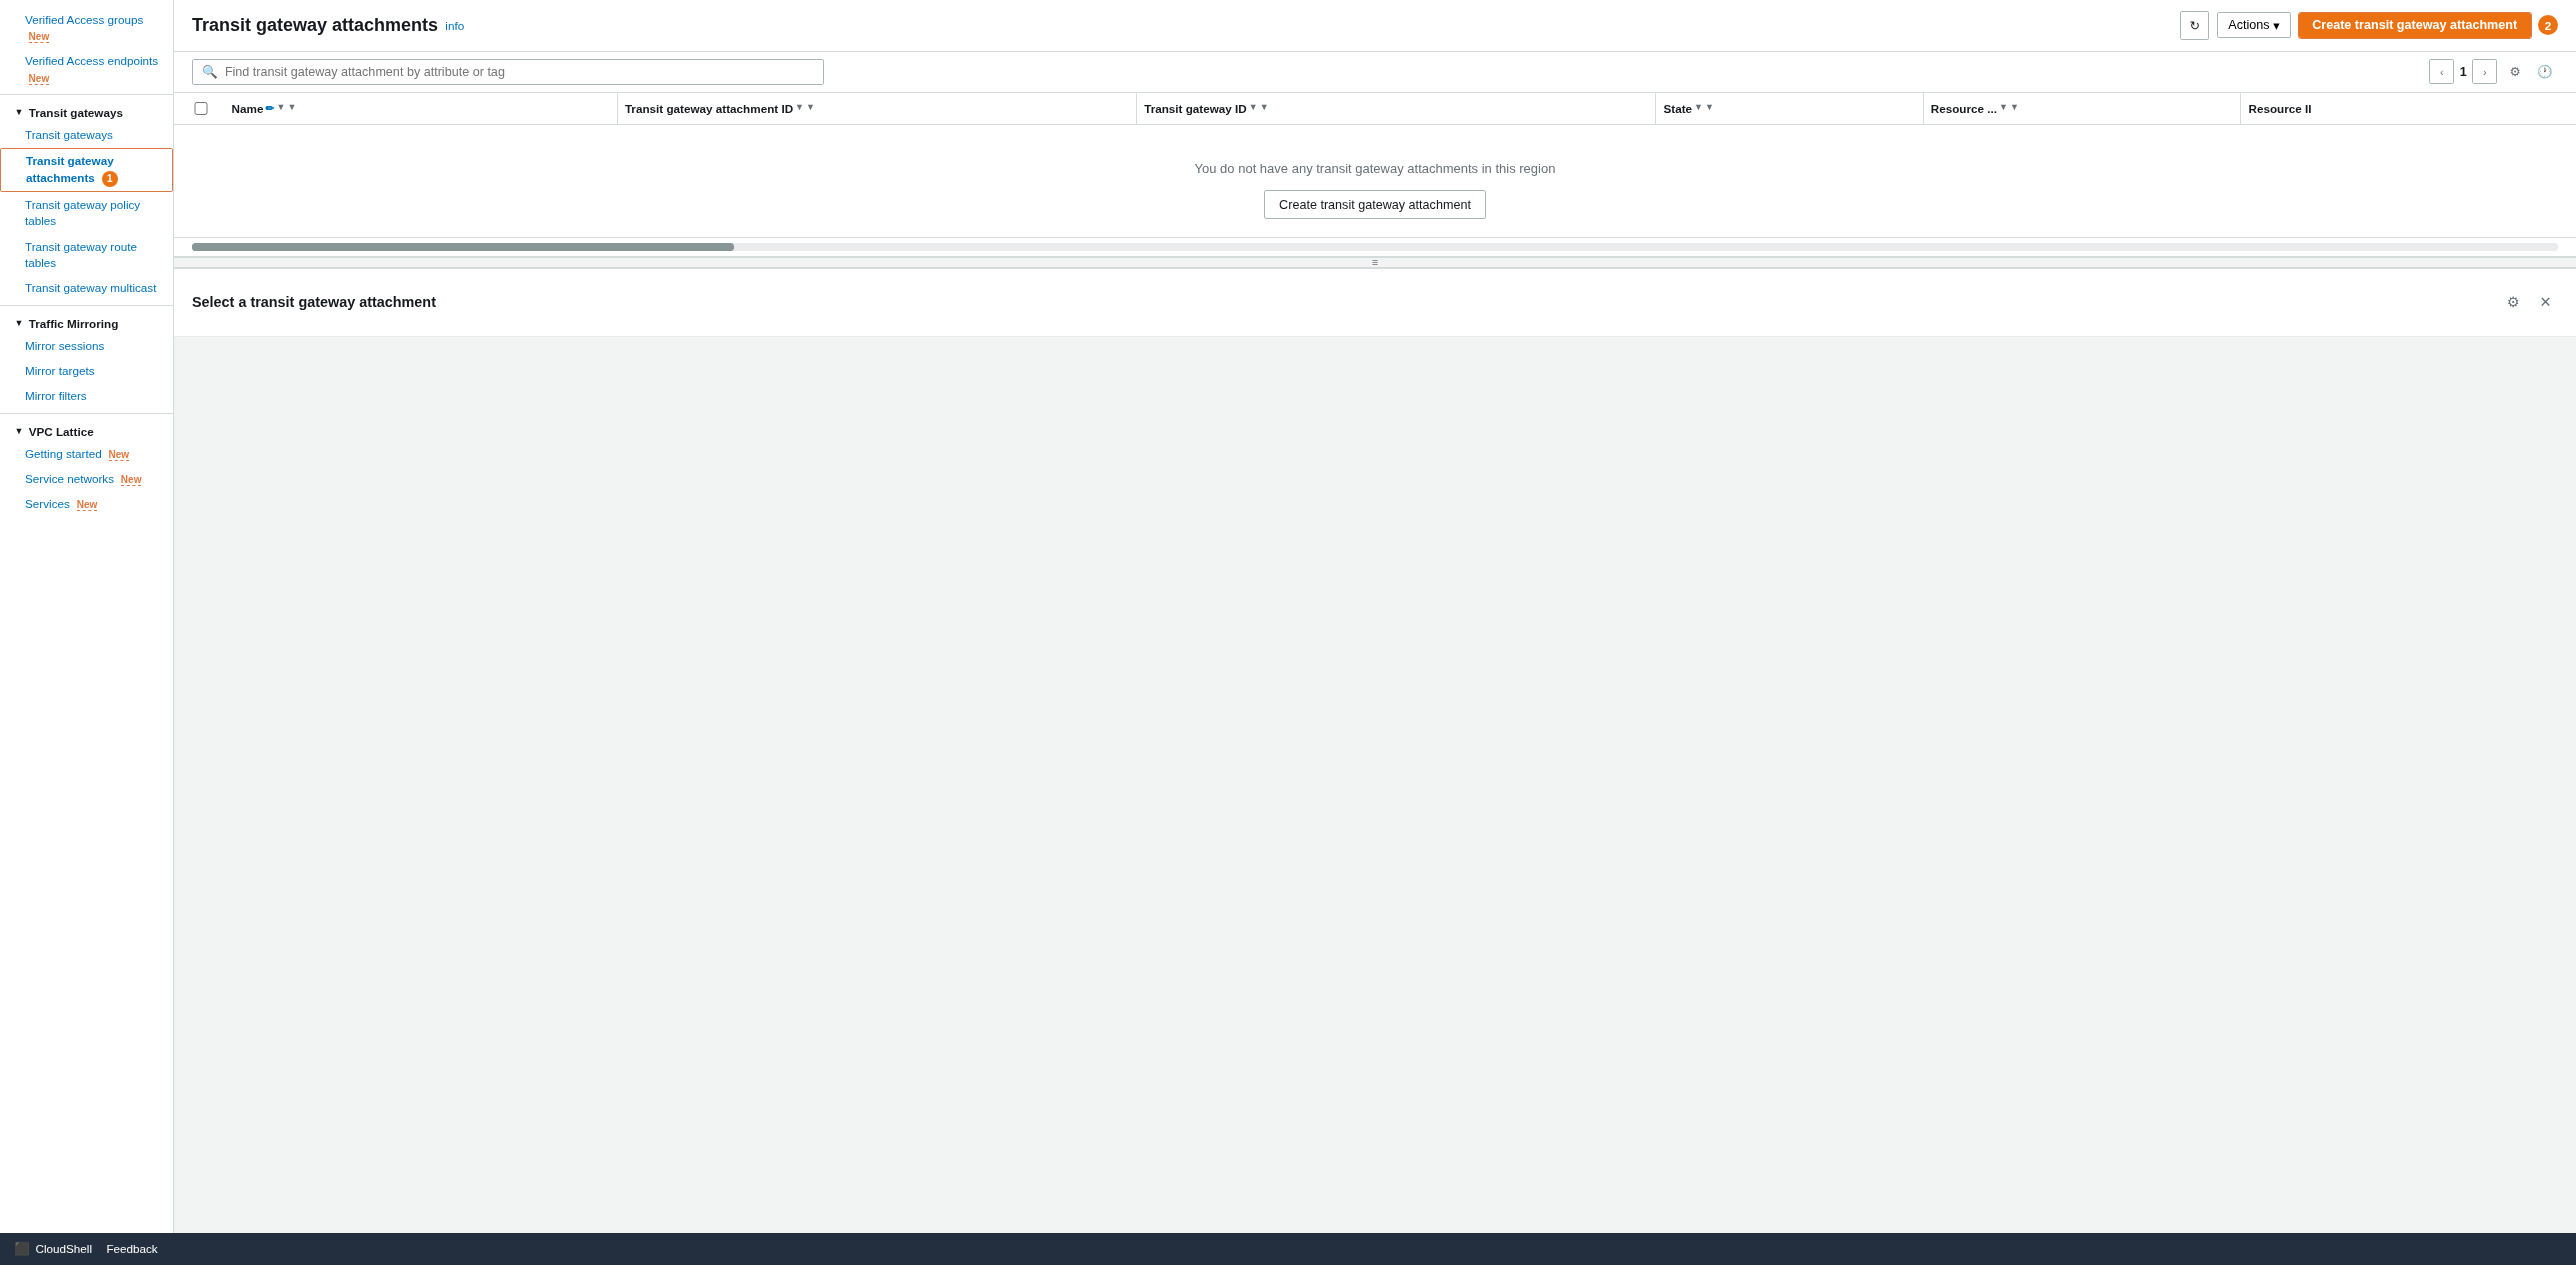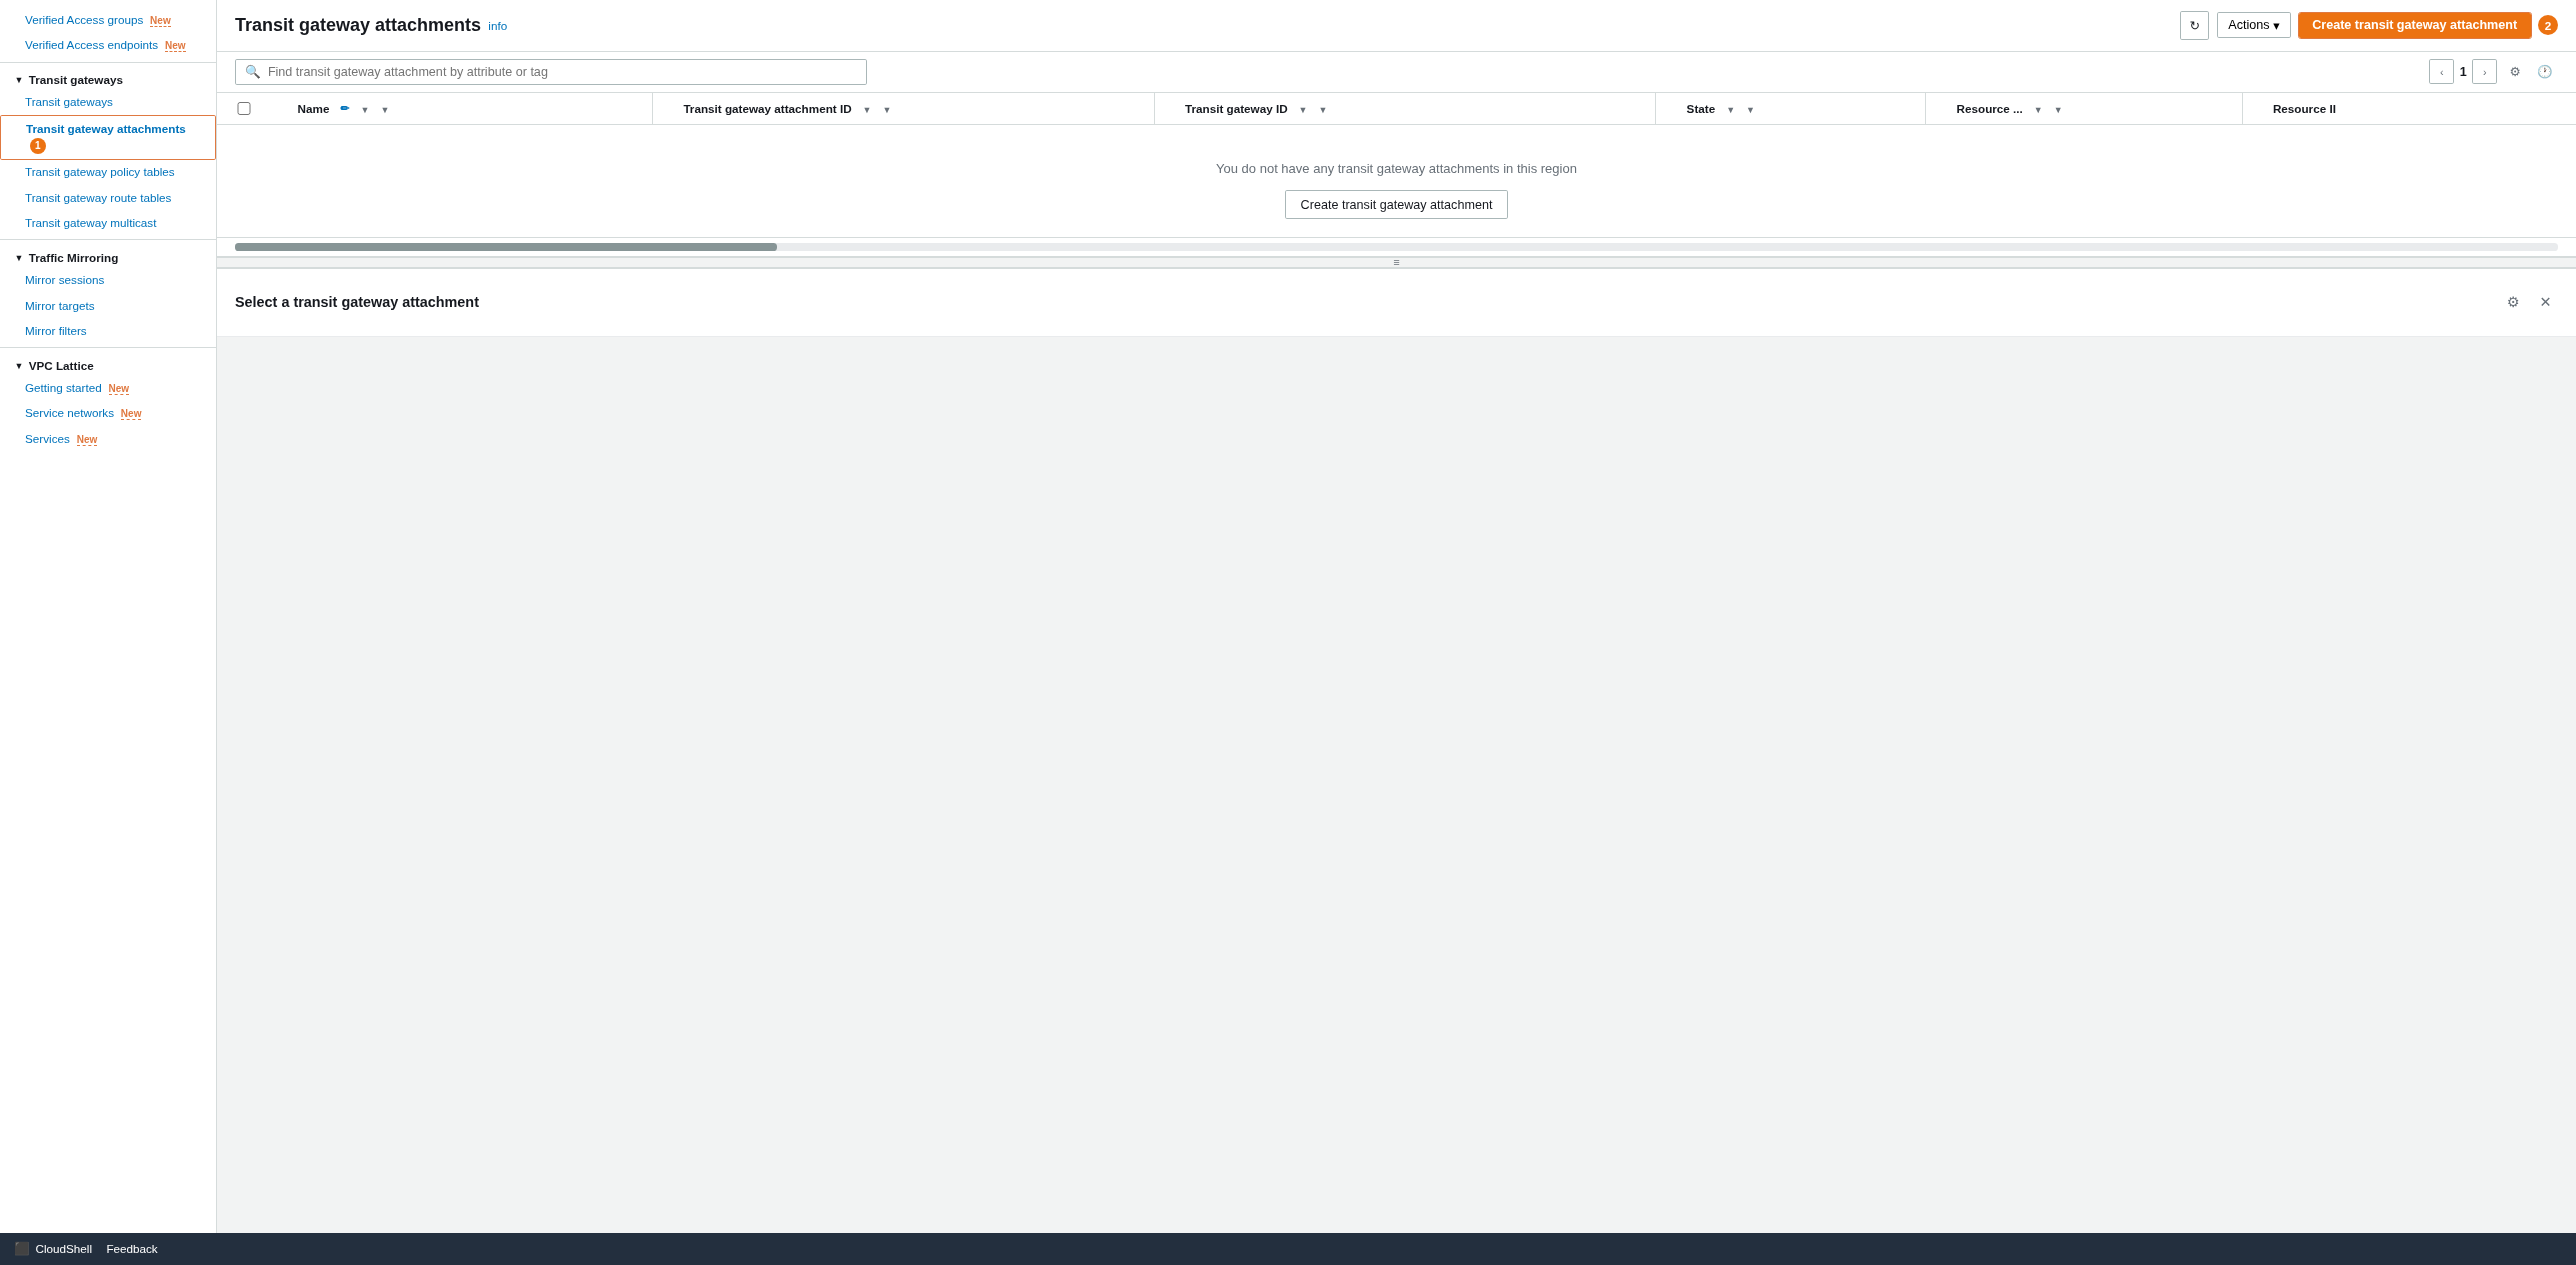--- a/index.html
+++ b/index.html
@@ -2,21 +2,21 @@
 <html style="font-size:14.4px"><head>
   <meta charset="utf-8">
   <style>
     * { box-sizing: border-box; margin: 0; padding: 0; }
     body { font-family: "Amazon Ember", "Helvetica Neue", Arial, sans-serif; font-size: 12.6px; color: #16191f; background: #f2f3f3; display: flex; flex-direction: column; height: 100vh; overflow: hidden; }
 
     
     .main-layout { display: flex; flex: 1; overflow: hidden; }
 
     
-    .sidebar { width: 217px; background: #fff; border-right: 0.9px solid #d5dbdb; overflow-y: auto; flex-shrink: 0; padding: 7.2px 0; }
+    .sidebar { width: 174px; background: #fff; border-right: 0.9px solid #d5dbdb; overflow-y: auto; flex-shrink: 0; padding: 7.2px 0; }
     .sidebar-section-header { font-weight: 700; font-size: 11.7px; color: #16191f; padding: 7.2px 14.4px 3.6px 14.4px; display: flex; align-items: center; cursor: pointer; }
     .sidebar-section-header .arrow { margin-right: 5.4px; font-size: 9px; }
     .sidebar-item { padding: 4.5px 14.4px 4.5px 25px; font-size: 11.7px; color: #0073bb; cursor: pointer; line-height: 1.4; }
     .sidebar-item.active { color: #0073bb; font-weight: 700; border: 1.8px solid #e07941; background: #fff; border-radius: 1.8px; }
     .sidebar-item .badge { font-size: 10px; color: #e07941; font-weight: 700; border-bottom: 0.9px dashed #e07941; margin-left: 3.6px; }
     .sidebar-divider { height: 0.9px; background: #d5dbdb; margin: 3.6px 0; }
 
     
     .content { flex: 1; overflow: auto; display: flex; flex-direction: column; background: #f2f3f3; }
 
@@ -37,21 +37,21 @@
     .search-input { border: none; outline: none; font-size: 12.6px; color: #687078; width: 100%; background: transparent; }
     .pagination-area { display: flex; align-items: center; gap: 5.4px; margin-left: auto; }
     .pagination-btn { background: #fff; border: 0.9px solid #aab7b8; border-radius: 1.8px; width: 25px; height: 25px; display: flex; align-items: center; justify-content: center; cursor: pointer; font-size: 10.8px; color: #687078; }
     .pagination-num { font-size: 12.6px; font-weight: 700; }
     .settings-icon-btn { background: #fff; border: 0.9px solid transparent; width: 25px; height: 25px; display: flex; align-items: center; justify-content: center; cursor: pointer; font-size: 12.6px; color: #687078; }
 
     
     .table-container { background: #fff; flex-shrink: 0; }
     .table-header-row { display: flex; align-items: center; border-bottom: 0.9px solid #d5dbdb; padding: 0 18px; background: #fff; }
     .table-checkbox { width: 18px; margin-right: 14.4px; }
-    .table-col { display: flex; align-items: flex-end; gap: 11px; padding: 9px 7.2px; font-size: 11.7px; font-weight: 700; color: #16191f; border-right: 0.9px solid #d5dbdb; flex: 1; margin-left: 23px; }
+    .table-col { display: flex; align-items: flex-start; gap: 2px; padding: 9px 7.2px; font-size: 11.7px; font-weight: 700; color: #16191f; border-right: 0.9px solid #d5dbdb; flex: 1; }
     .table-col:last-child { border-right: none; }
     .table-col.name { flex: 1.5; }
     .table-col.tg-attach-id { flex: 2; }
     .table-col.tg-id { flex: 2; }
     .table-col.state { flex: 1; }
     .table-col.resource { flex: 1.2; }
     .col-sort { font-size: 9px; color: #687078; cursor: pointer; }
     .col-edit { font-size: 10.8px; color: #0073bb; cursor: pointer; }
     .col-filter { font-size: 9px; color: #687078; cursor: pointer; }
 

